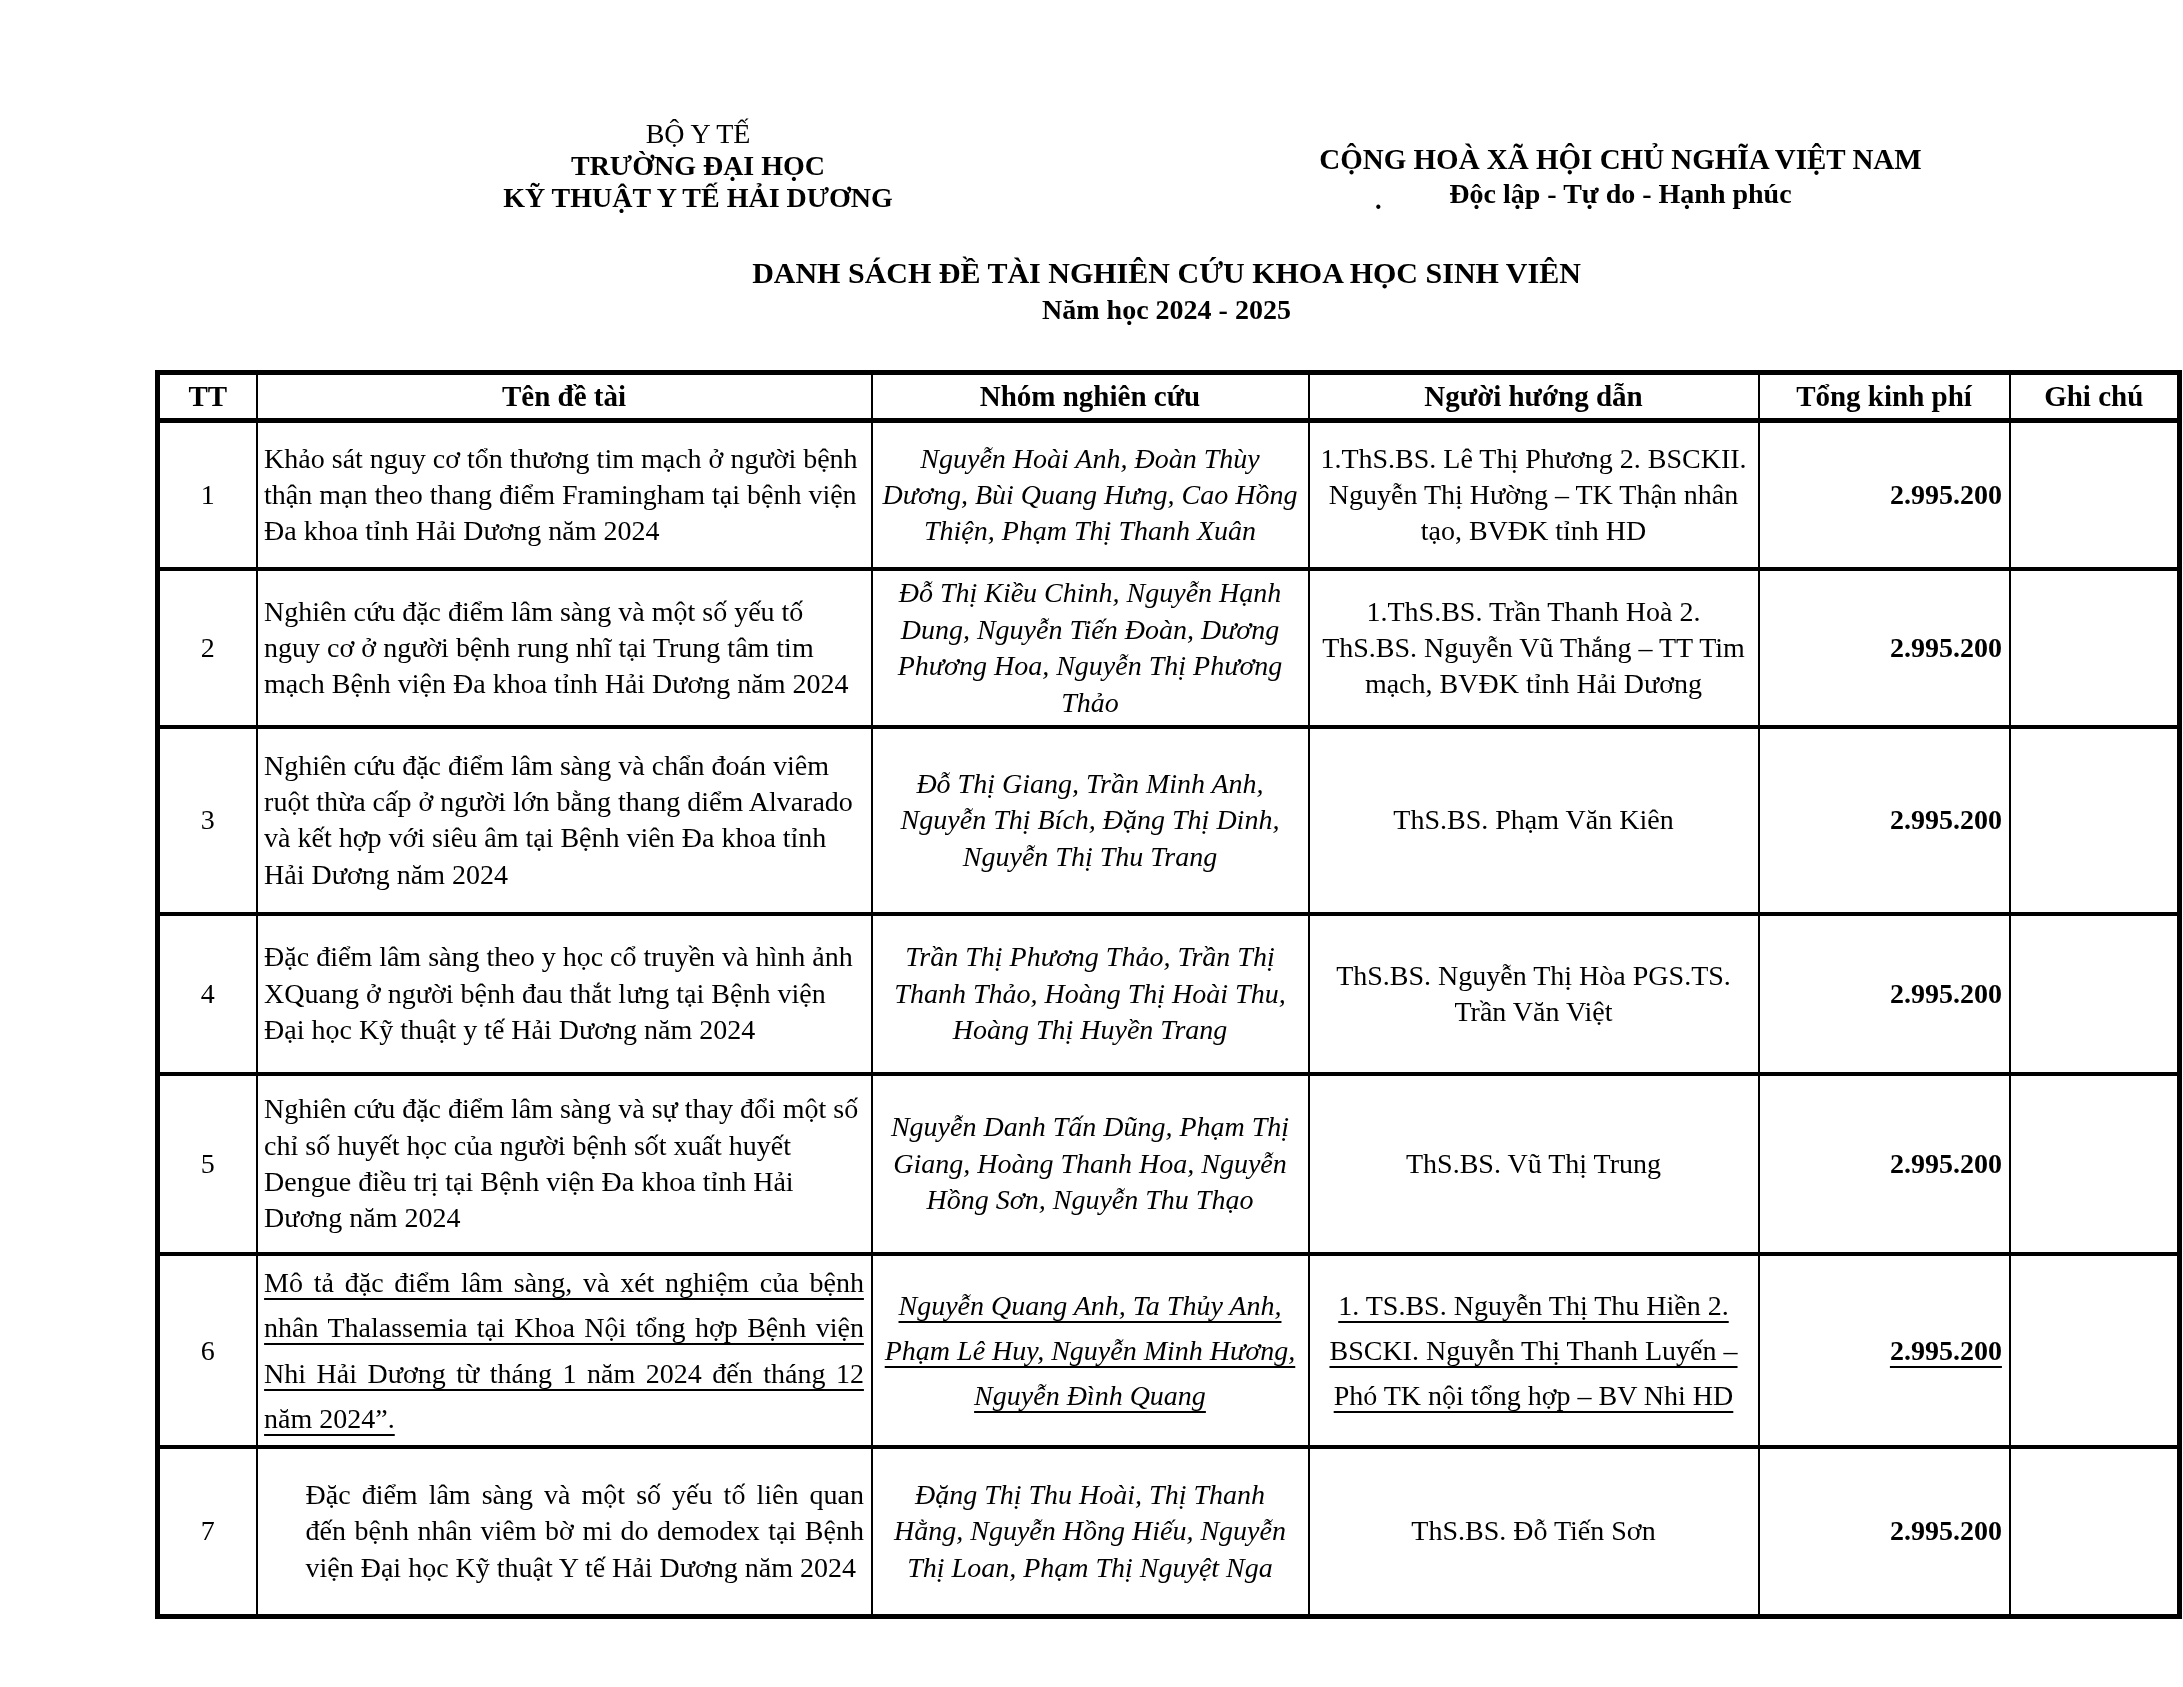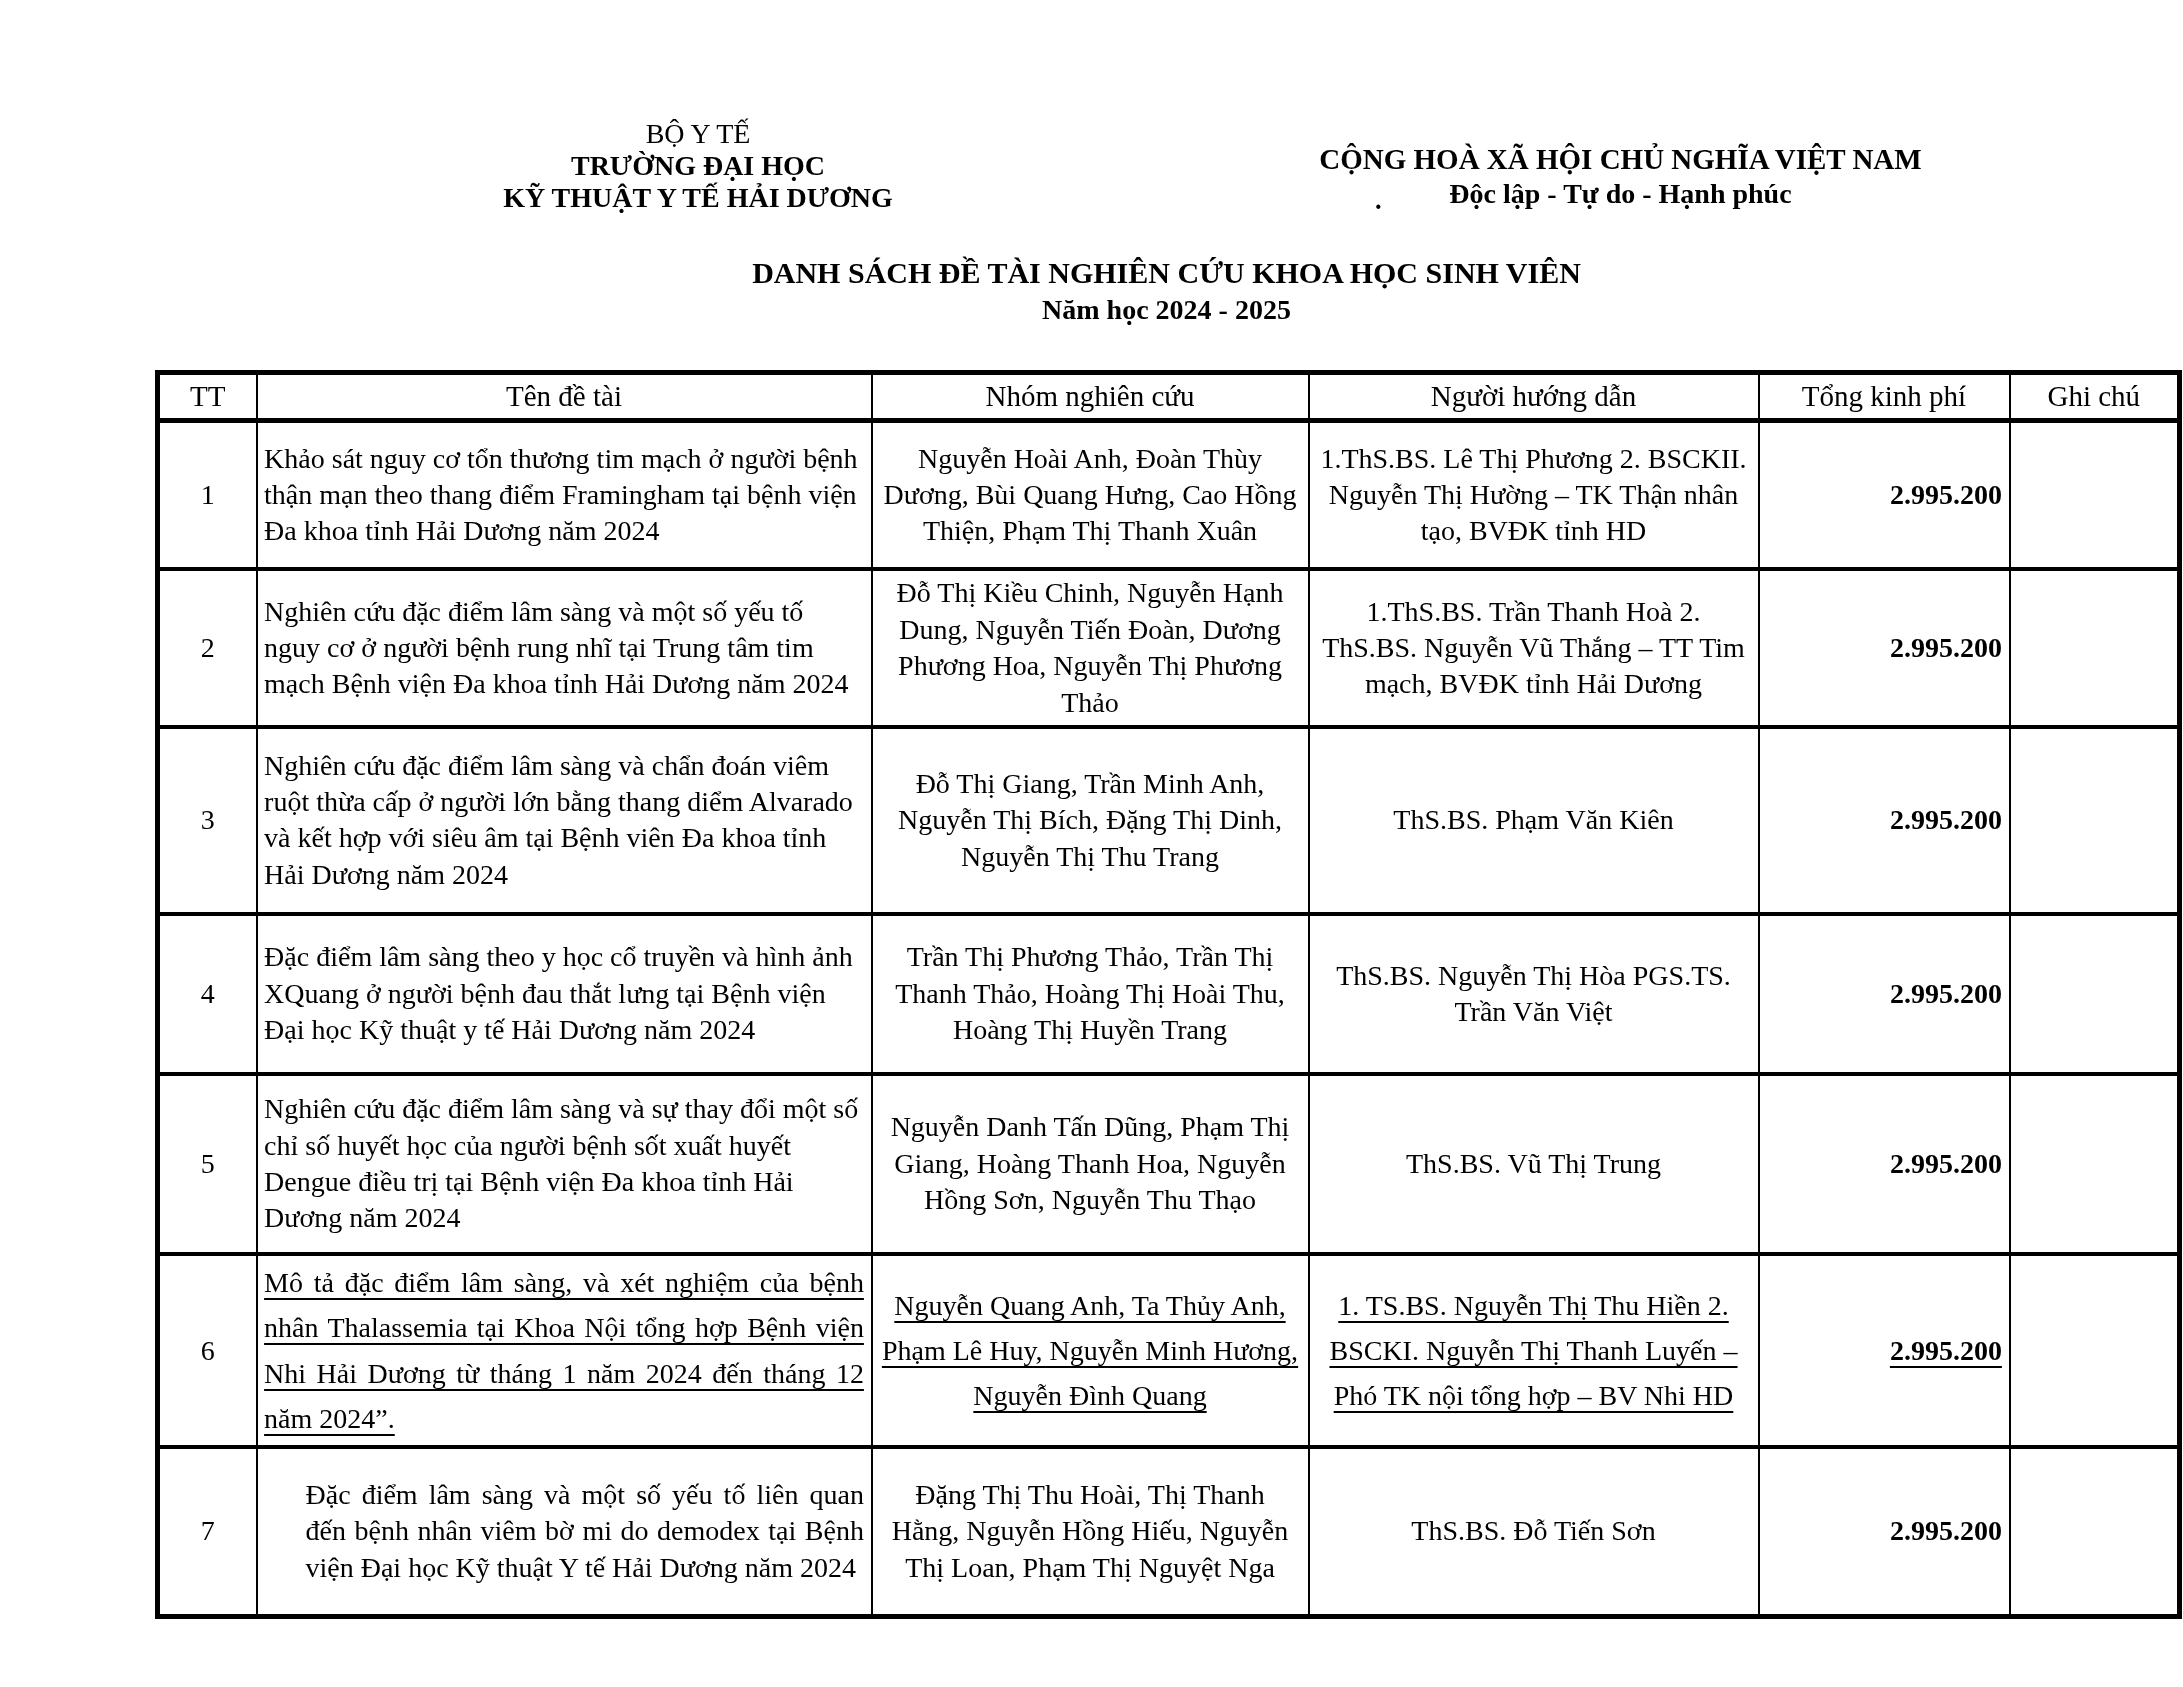--- a/index.html
+++ b/index.html
@@ -36,28 +36,28 @@
   }
   table.doc td,table.doc th{
     border:2.6px solid #000;
     border-top:4px solid #000;border-bottom:4px solid #000;
     vertical-align:middle;
     padding:4px 6.6px;
     font-size:28px;line-height:1.3;
     overflow:hidden;
   }
   table.doc tr.hrow th{
-    font-weight:normal;font-size:29px;text-align:center;
+    font-weight:bold;font-size:29px;text-align:center;
     border-top:5.3px solid #000;border-bottom:5.3px solid #000;
     padding:2.6px 4px;
   }
   table.doc{border:5.3px solid #000;}
   .c-tt{text-align:center;}
   .c-topic{text-align:left;padding-left:9.3px;padding-right:9.3px;font-size:28.4px;}
-  .c-group{text-align:center;}
+  .c-group{text-align:center;font-style:italic;}
   .c-sup{text-align:center;}
   .c-budget{text-align:right;font-weight:bold;}
   .c-note{text-align:center;}
   tr.r1{height:149px;} tr.r2{height:152px;} tr.r3{height:187px;}
   tr.r4{height:160px;} tr.r5{height:180px;} tr.r6{height:187px;}
   tr.r7{height:169px;}
   tr.u td:not(.c-tt){text-decoration:underline;text-decoration-thickness:2px;text-underline-offset:6px;}
   tr.u td{line-height:1.62;}
   tr.u .c-topic{text-align:justify;text-align-last:left;}
   tr.jus .c-topic{text-align:justify;text-align-last:left;padding-left:48px;}

